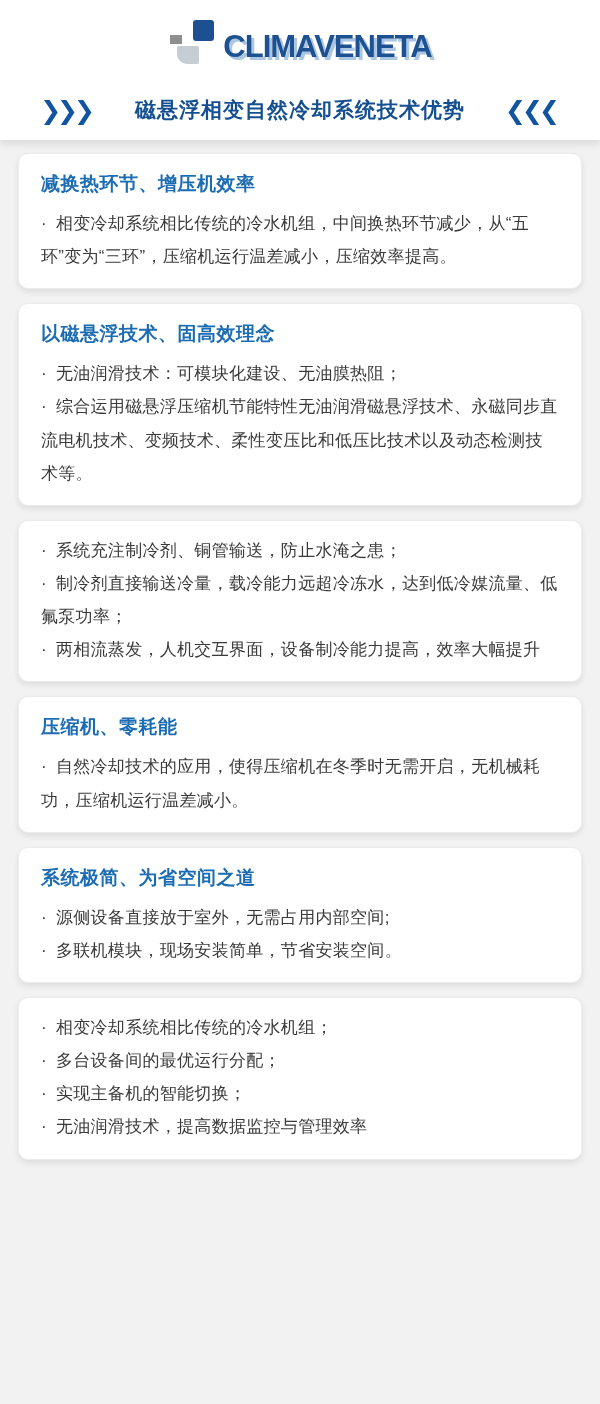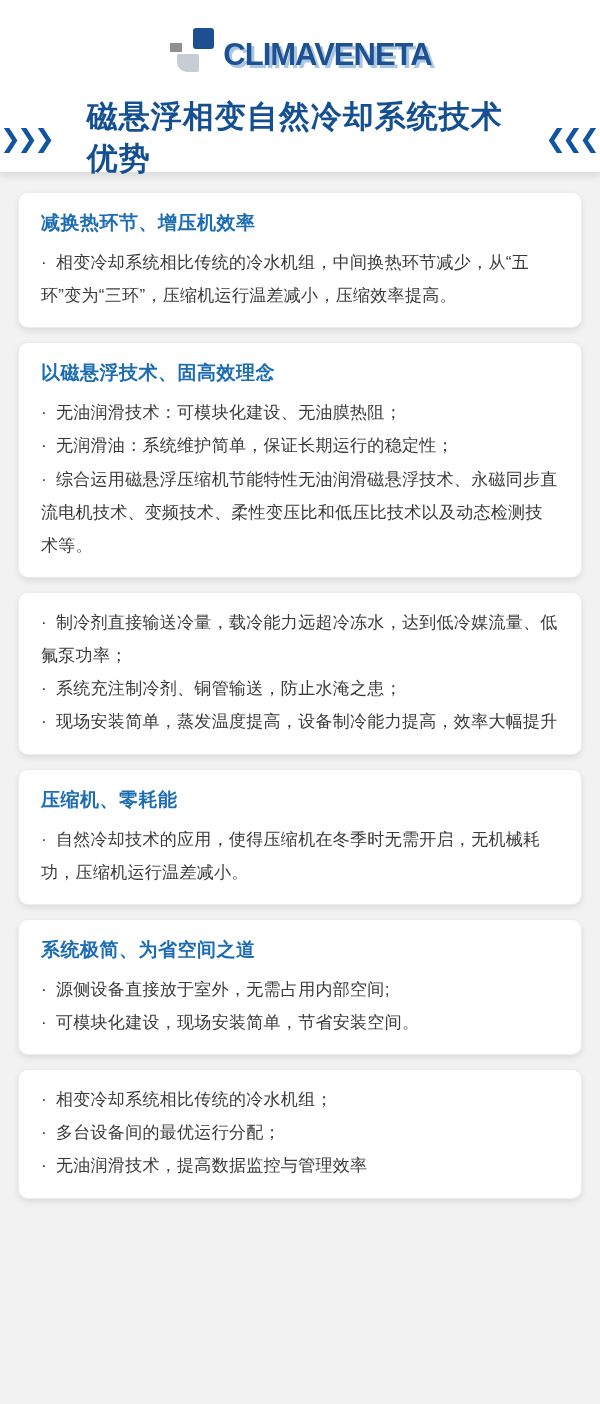--- a/index.html
+++ b/index.html
@@ -8,22 +8,22 @@
     width: 600px;
     height: 1404px;
     background: #f2f2f3;
     font-family: "Liberation Sans", "DejaVu Sans", sans-serif;
     overflow: hidden;
   }
 
   
   .header {
     background: #ffffff;
-    padding-top: 20px;
-    height: 172px;
+    padding-top: 12px;
+    height: 140px;
     box-shadow: 0 4px 8px rgba(0,0,0,0.10);
     position: relative;
     z-index: 2;
   }
   .logo-row {
     display: flex;
     justify-content: center;
     align-items: flex-end;
     gap: 7px;
     height: 56px;
@@ -43,37 +43,37 @@
     padding-bottom: 4px;
   }
   .title-row {
     display: flex;
     justify-content: center;
     align-items: center;
     gap: 24px;
     margin-top: 12px;
   }
   .page-title {
-    font-size: 31px;
+    font-size: 21px;
     font-weight: 700;
     color: #144f91;
-    margin: 8px;
+    margin: 16px;
     letter-spacing: 1px;
   }
   .chev {
     font-size: 25px;
     font-weight: 900;
     color: #11549f;
     letter-spacing: -4px;
     line-height: 1;
     padding-right: 4px;
   }
 
   
-  .content { padding: 20px 18px 14px; }
+  .content { padding: 13px 18px 14px; }
   .card {
     background: #ffffff;
     border: 1px solid #ececec;
     border-radius: 10px;
     padding: 13px 22px 15px;
     margin-bottom: 14px;
     box-shadow: 0 3px 6px rgba(0,0,0,0.09);
   }
   .card-title {
     font-size: 19px;
@@ -115,41 +115,41 @@
   <div class="content">
 
     <section class="card">
       <h2 class="card-title">减换热环节、增压机效率</h2>
       <p class="bullet-line"><span class="dot">·</span><span>相变冷却系统相比传统的冷水机组，中间换热环节减少，从“五环”变为“三环”，压缩机运行温差减小，压缩效率提高。</span></p>
     </section>
 
     <section class="card">
       <h2 class="card-title">以磁悬浮技术、固高效理念</h2>
       <p class="bullet-line"><span class="dot">·</span><span>无油润滑技术：可模块化建设、无油膜热阻；</span></p>
-      <p class="bullet-line"><span class="dot">·</span><span>无润滑油：系统维护简单，保证长期运行的稳定性；</span></p>
       <p class="bullet-line"><span class="dot">·</span><span>综合运用磁悬浮压缩机节能特性无油润滑磁悬浮技术、永磁同步直流电机技术、变频技术、柔性变压比和低压比技术以及动态检测技术等。</span></p>
     </section>
 
     <section class="card">
+      <p class="bullet-line"><span class="dot">·</span><span>系统充注制冷剂、铜管输送，防止水淹之患；</span></p>
       <p class="bullet-line"><span class="dot">·</span><span>制冷剂直接输送冷量，载冷能力远超冷冻水，达到低冷媒流量、低氟泵功率；</span></p>
-      <p class="bullet-line"><span class="dot">·</span><span>系统充注制冷剂、铜管输送，防止水淹之患；</span></p>
-      <p class="bullet-line"><span class="dot">·</span><span>现场安装简单，蒸发温度提高，设备制冷能力提高，效率大幅提升</span></p>
+      <p class="bullet-line"><span class="dot">·</span><span>两相流蒸发，人机交互界面，设备制冷能力提高，效率大幅提升</span></p>
     </section>
 
     <section class="card">
       <h2 class="card-title">压缩机、零耗能</h2>
       <p class="bullet-line"><span class="dot">·</span><span>自然冷却技术的应用，使得压缩机在冬季时无需开启，无机械耗功，压缩机运行温差减小。</span></p>
     </section>
 
     <section class="card">
       <h2 class="card-title">系统极简、为省空间之道</h2>
       <p class="bullet-line"><span class="dot">·</span><span>源侧设备直接放于室外，无需占用内部空间;</span></p>
-      <p class="bullet-line"><span class="dot">·</span><span>可模块化建设，现场安装简单，节省安装空间。</span></p>
+      <p class="bullet-line"><span class="dot">·</span><span>多联机模块，现场安装简单，节省安装空间。</span></p>
     </section>
 
     <section class="card">
       <p class="bullet-line"><span class="dot">·</span><span>相变冷却系统相比传统的冷水机组；</span></p>
       <p class="bullet-line"><span class="dot">·</span><span>多台设备间的最优运行分配；</span></p>
+      <p class="bullet-line"><span class="dot">·</span><span>实现主备机的智能切换；</span></p>
       <p class="bullet-line"><span class="dot">·</span><span>无油润滑技术，提高数据监控与管理效率</span></p>
     </section>
 
   </div>
 </div>
 
 </body></html>

